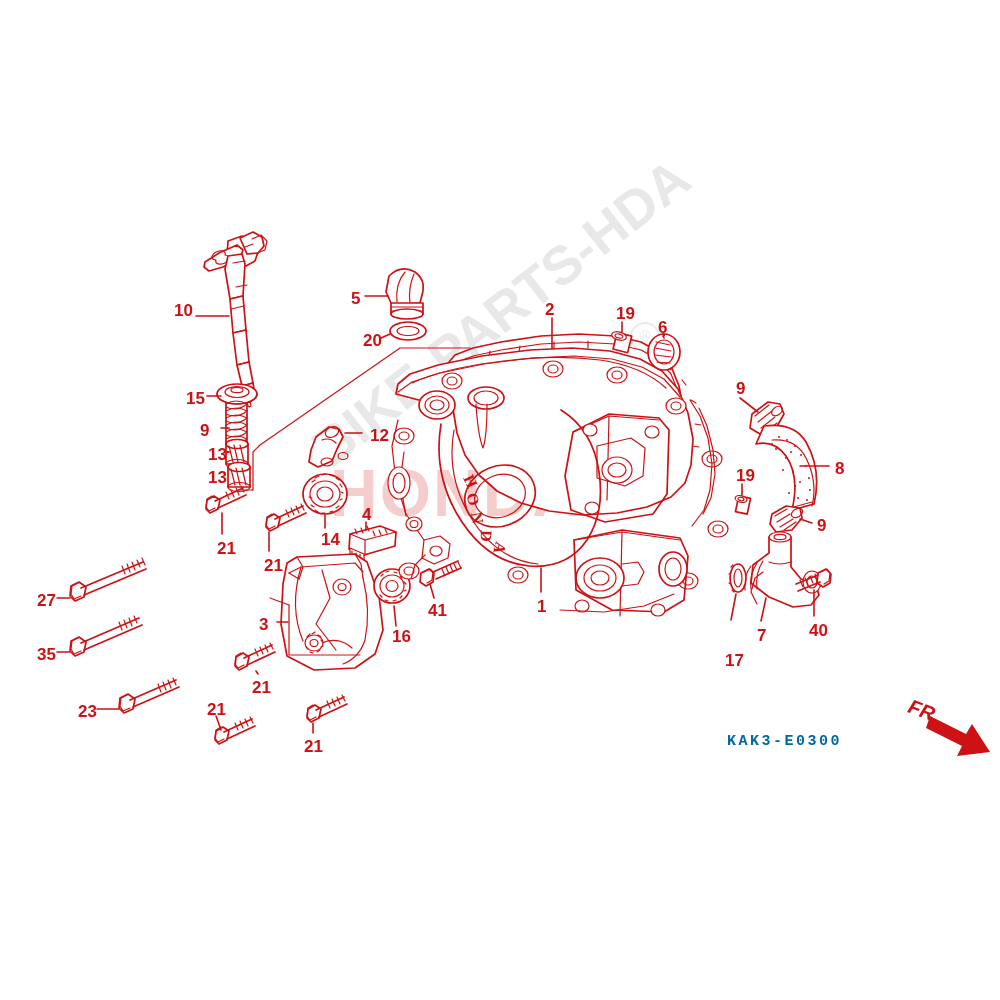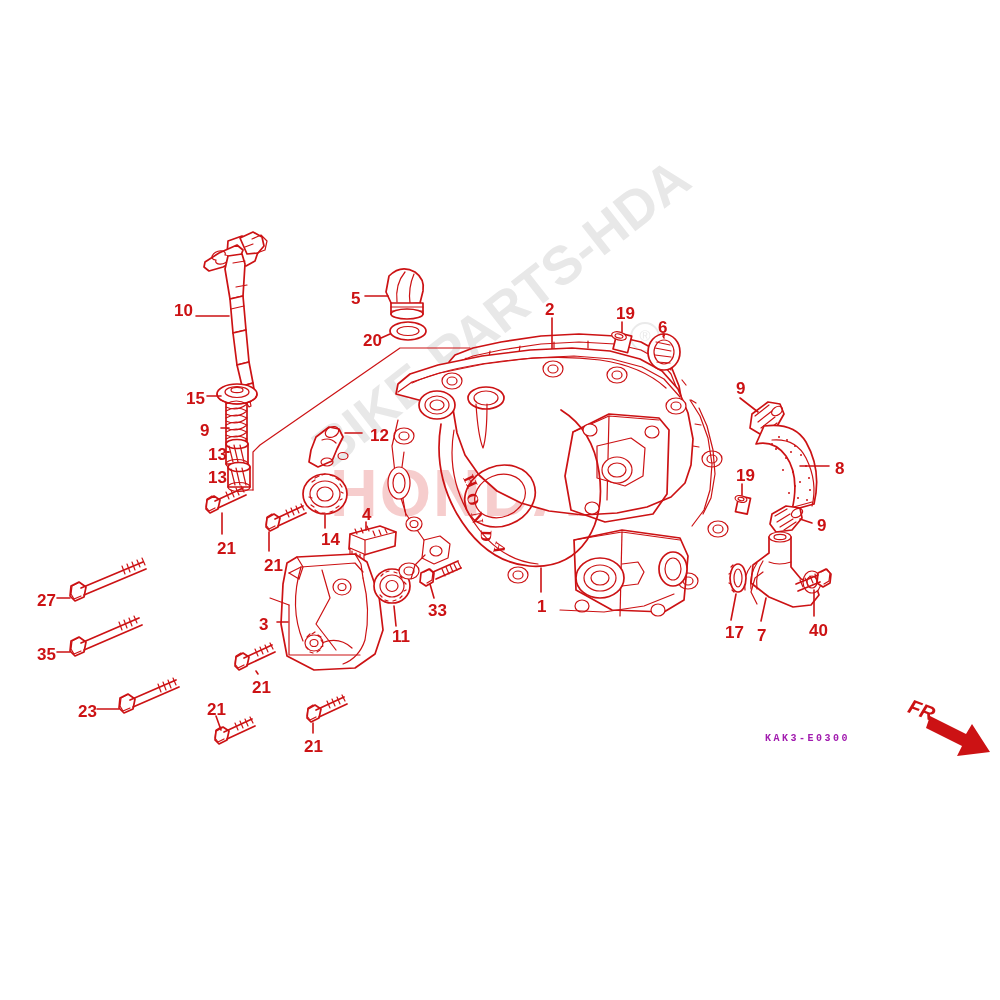--- a/index.html
+++ b/index.html
@@ -35,23 +35,23 @@
   #art .lead{fill:none;stroke:#cc1214;stroke-width:1.6;stroke-linecap:round;}
   #art .solid{fill:#cc1214;}
   #art .dots{fill:#cc1214;}
 
   
   .num{position:absolute;font-family:"Liberation Sans",sans-serif;
        font-weight:bold;font-size:17px;color:#cc1214;
        line-height:1;white-space:nowrap;user-select:none;}
 
   
-  .diagcode{position:absolute;left:765px;top:733px;
+  .diagcode{position:absolute;left:727px;top:733px;
             font-family:"Liberation Mono",monospace;font-weight:bold;
-            font-size:10px;letter-spacing:2.5px;color:#a21caf;}
+            font-size:15px;letter-spacing:2.5px;color:#0369a1;}
   .frlabel{position:absolute;left:908px;top:700px;
            font-family:"Liberation Sans",sans-serif;font-weight:bold;
            font-style:italic;font-size:20px;color:#cc1214;
            transform:rotate(20deg);}
 </style>
 </head>
 <body>
 
 <div id="stage">
 
@@ -498,33 +498,33 @@
   <div class="num" style="left:658px;top:319px">6</div>
   <div class="num" style="left:757px;top:627px">7</div>
   <div class="num" style="left:835px;top:460px">8</div>
   <div class="num" style="left:736px;top:380px">9</div>
   <div class="num" style="left:817px;top:517px">9</div>
   <div class="num" style="left:174px;top:302px">10</div>
   <div class="num" style="left:200px;top:422px">9</div>
   <div class="num" style="left:370px;top:427px">12</div>
   <div class="num" style="left:208px;top:446px">13</div>
   <div class="num" style="left:208px;top:469px">13</div>
-  <div class="num" style="left:392px;top:628px">11</div>
+  <div class="num" style="left:392px;top:628px">16</div>
   <div class="num" style="left:186px;top:390px">15</div>
   <div class="num" style="left:321px;top:531px">14</div>
-  <div class="num" style="left:725px;top:624px">17</div>
+  <div class="num" style="left:725px;top:652px">17</div>
   <div class="num" style="left:363px;top:332px">20</div>
   <div class="num" style="left:616px;top:305px">19</div>
   <div class="num" style="left:736px;top:467px">19</div>
   <div class="num" style="left:809px;top:622px">40</div>
   <div class="num" style="left:217px;top:540px">21</div>
   <div class="num" style="left:264px;top:557px">21</div>
   <div class="num" style="left:252px;top:679px">21</div>
   <div class="num" style="left:207px;top:701px">21</div>
   <div class="num" style="left:304px;top:738px">21</div>
-  <div class="num" style="left:428px;top:602px">33</div>
+  <div class="num" style="left:428px;top:602px">41</div>
   <div class="num" style="left:78px;top:703px">23</div>
   <div class="num" style="left:37px;top:592px">27</div>
   <div class="num" style="left:37px;top:646px">35</div>
 
   <div class="diagcode">KAK3-E0300</div>
   <div class="frlabel">FR.</div>
 </div>
 
 </body></html>

